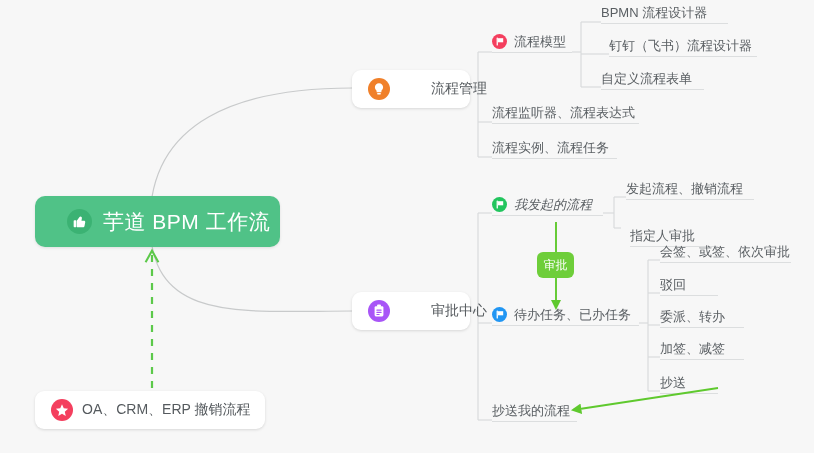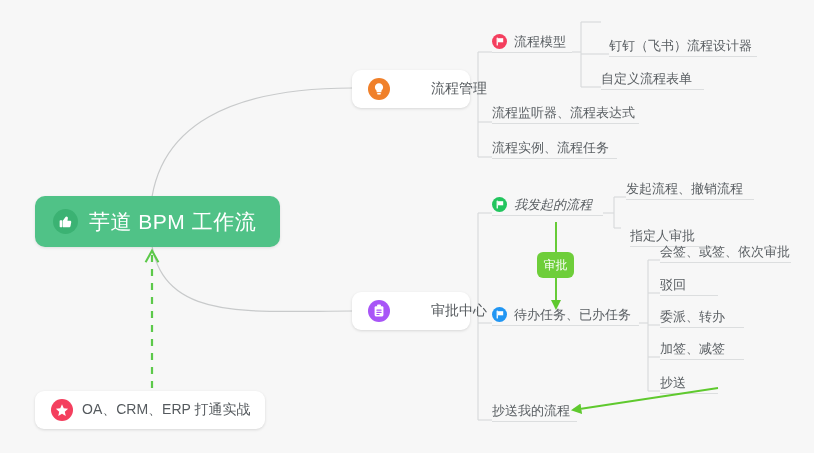--- a/index.html
+++ b/index.html
@@ -25,21 +25,21 @@
     display:flex;align-items:center;
     box-sizing:border-box;
   }
   .card .lbl{color:#555a5e;white-space:nowrap;}
 
   
   #root-node{
     left:35px;top:196px;width:245px;height:51px;
     background:#50c287;
     border-radius:10px;
-    padding:0 18px;
+    padding:0 32px;
     box-shadow:0 1px 3px rgba(0,0,0,.10);
   }
   #root-node .lbl{
     color:#ffffff;font-size:21px;letter-spacing:.5px;
   }
 
   
   .l1{height:38px;padding:0 16px;}
   #node-flow-mgmt{left:352px;top:70px;width:118px;}
   #node-approval{left:352px;top:292px;width:118px;}
@@ -201,20 +201,23 @@
     <span class="ico ico-sm">
       <svg viewBox="0 0 15 15" width="15" height="15">
         <circle cx="7.5" cy="7.5" r="7.5" fill="#f43f5e"></circle>
         <rect x="4.6" y="3.6" width="1.3" height="8" rx="0.5" fill="#ffffff"></rect>
         <path d="M5.9 4.2 L11.2 4.2 L11.2 8.3 L5.9 8.3 Z" fill="#ffffff"></path>
       </svg>
     </span>
     <span class="lbl">流程模型</span>
   </div>
 
+  <div class="uline" style="left:601px;top:4px;width:127px;height:20px;">
+    <span class="lbl">BPMN 流程设计器</span>
+  </div>
 
   <div class="uline" style="left:609px;top:37px;width:148px;height:20px;">
     <span class="lbl">钉钉（飞书）流程设计器</span>
   </div>
 
   <div class="uline" style="left:601px;top:70px;width:103px;height:20px;">
     <span class="lbl">自定义流程表单</span>
   </div>
 
   <div class="uline" style="left:492px;top:104px;width:147px;height:20px;">
@@ -284,16 +287,16 @@
   </div>
 
   <div class="card" id="node-integration">
     <span class="ico ico-lg">
       <svg viewBox="0 0 22 22" width="22" height="22">
         <circle cx="11" cy="11" r="11" fill="#f43f5e"></circle>
         <path d="M11 5.3 L12.75 9.35 L17.1 9.75 L13.8 12.65 L14.75 16.9
                  L11 14.65 L7.25 16.9 L8.2 12.65 L4.9 9.75 L9.25 9.35 Z" fill="#ffffff"></path>
       </svg>
     </span>
-    <span class="lbl">OA、CRM、ERP 打通实战</span>
+    <span class="lbl">OA、CRM、ERP 撤销流程</span>
   </div>
 
 </div>
 
 </body></html>

